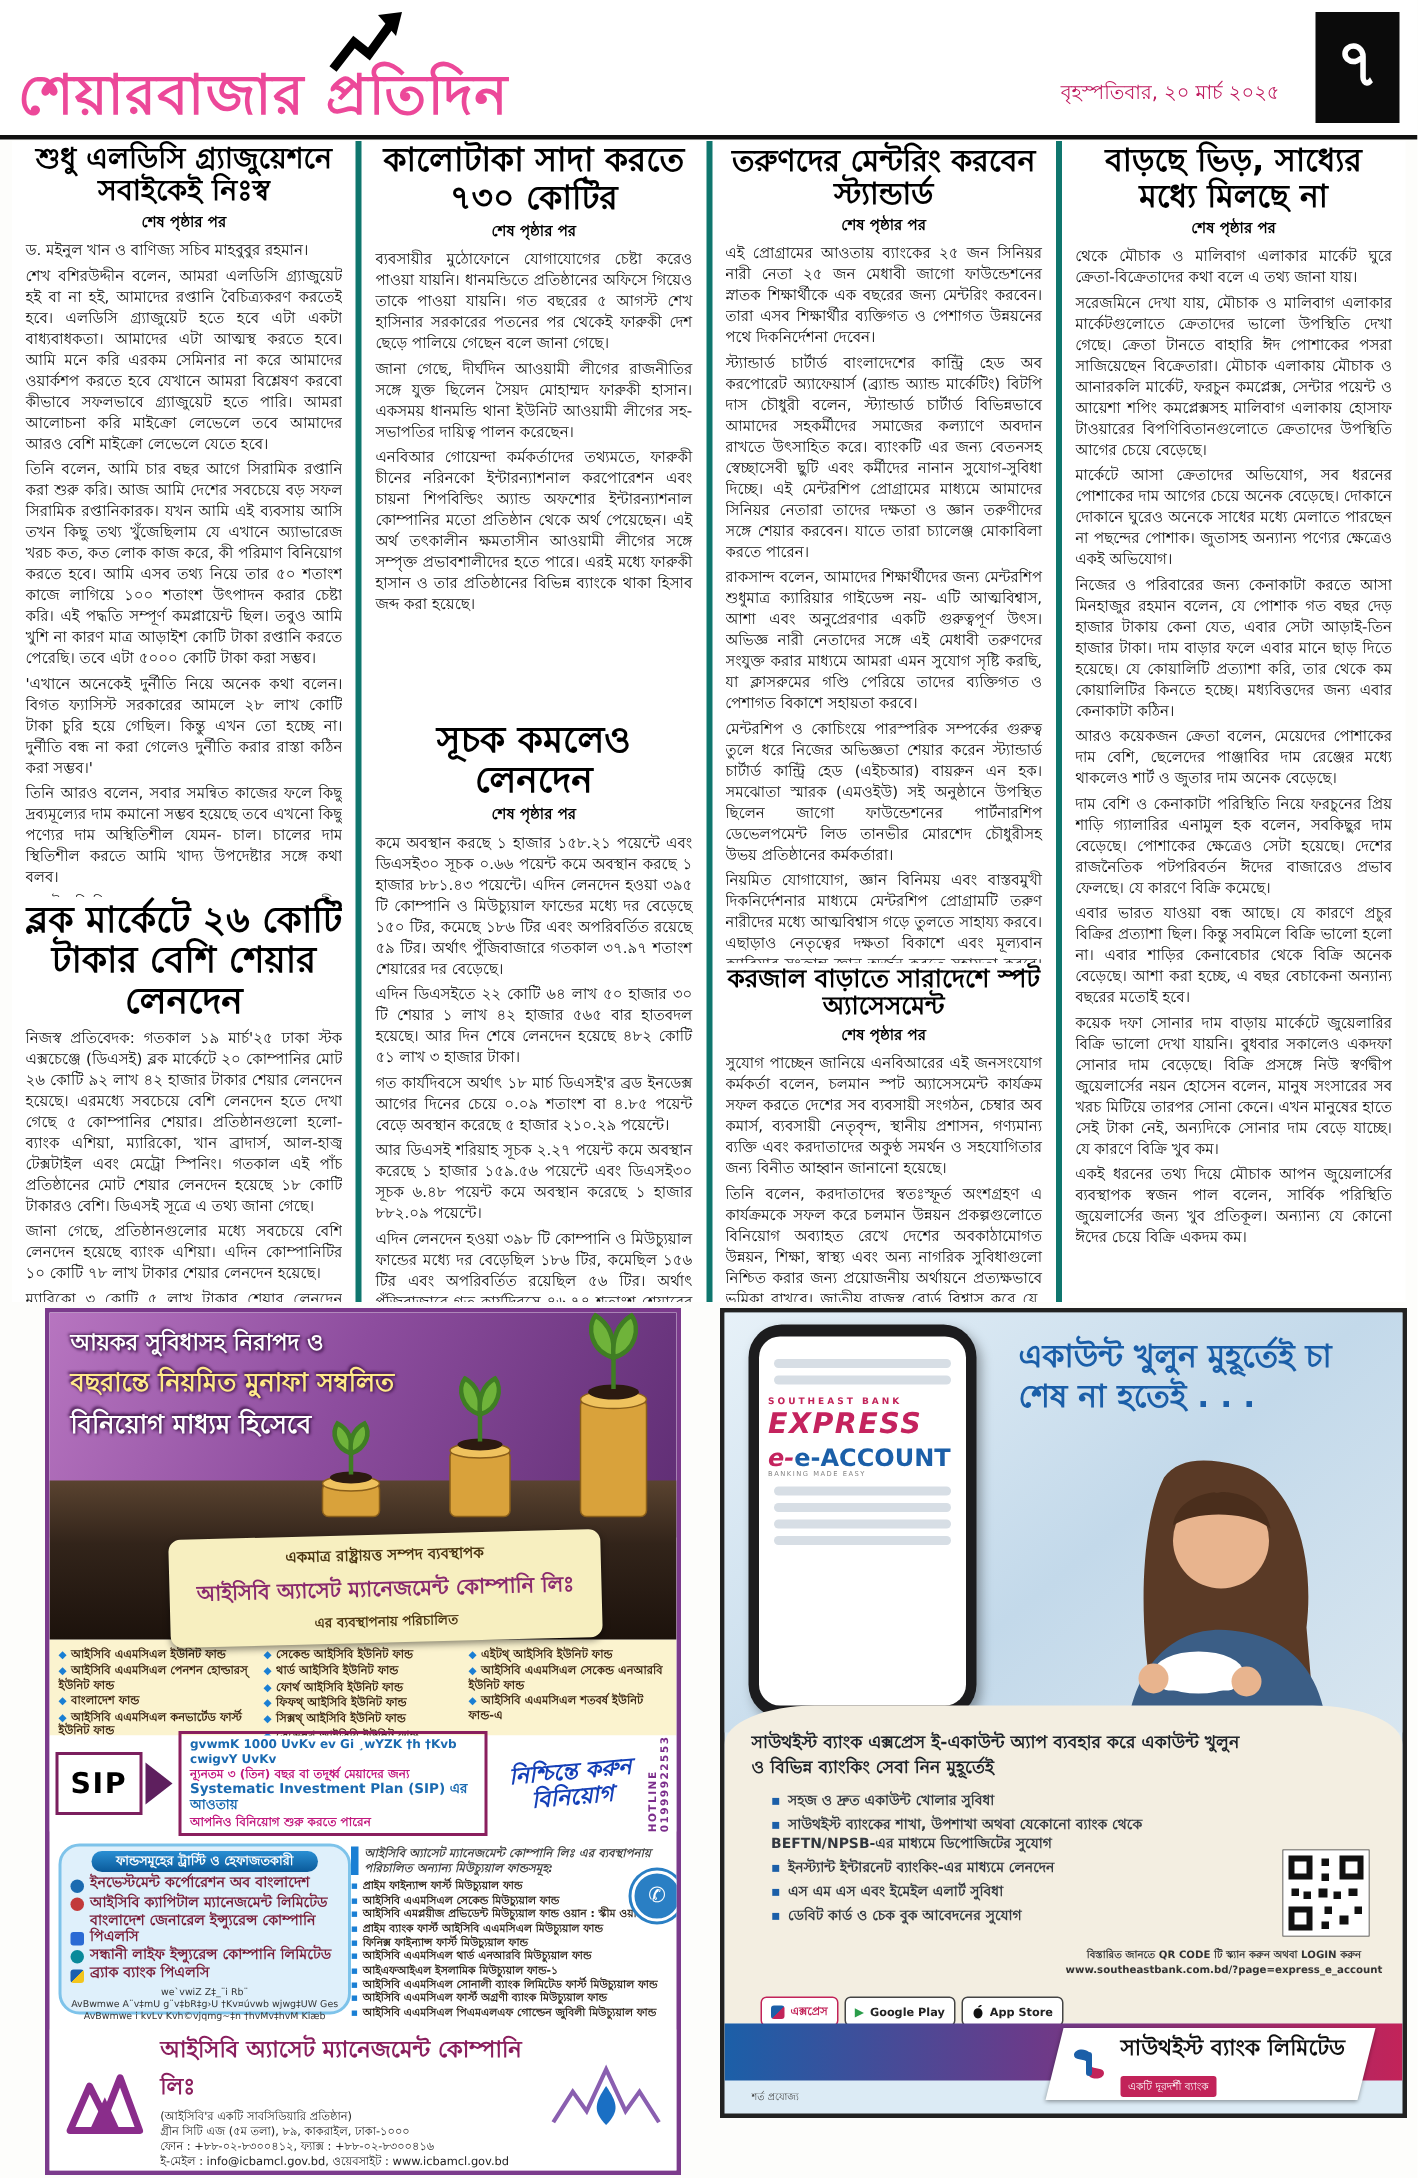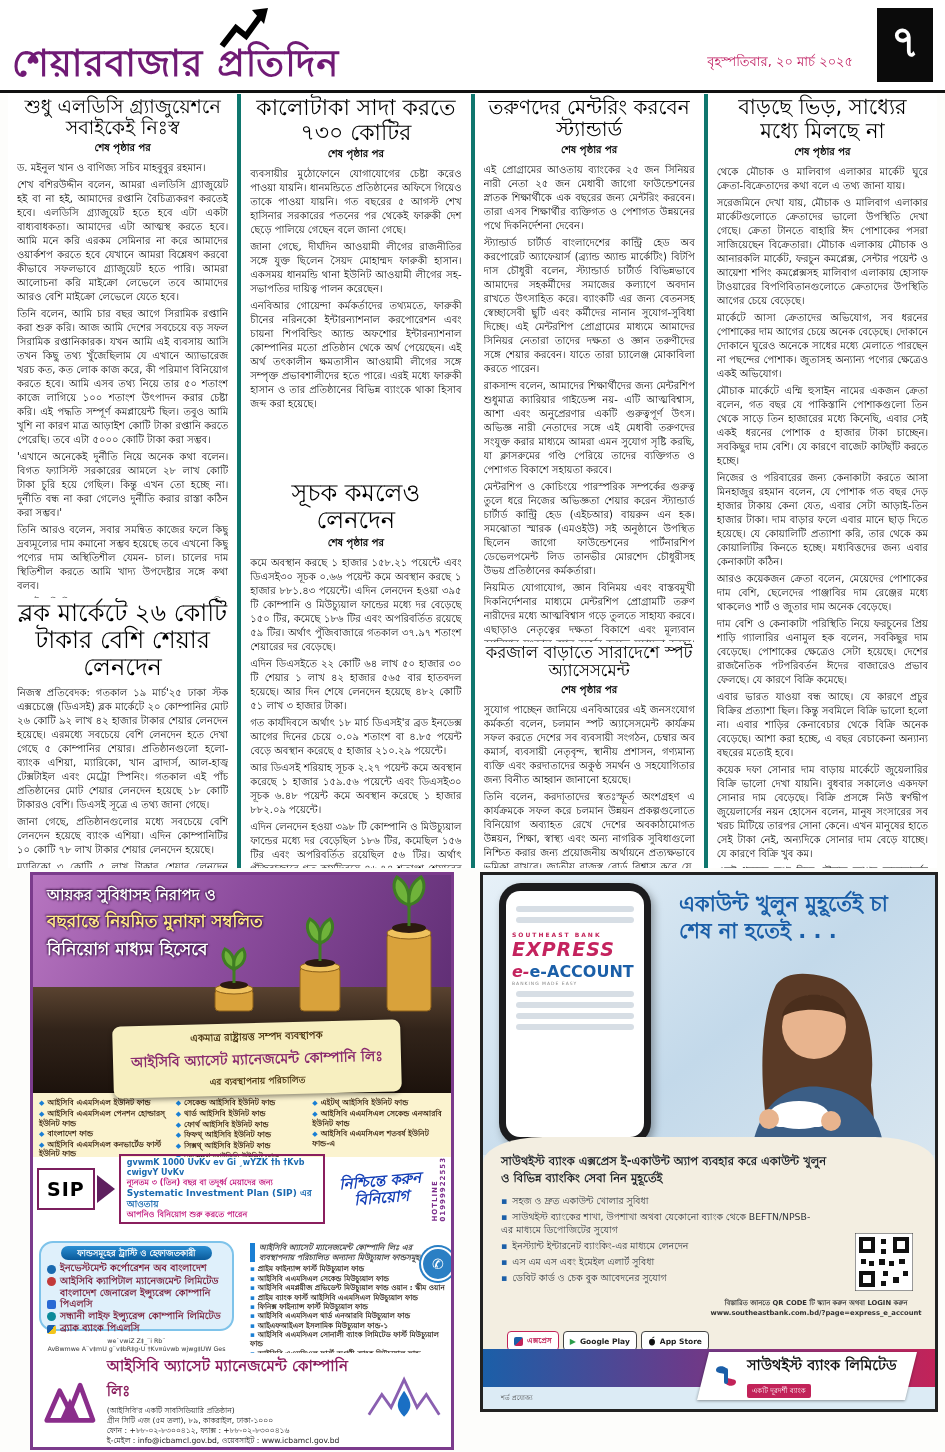--- a/index.html
+++ b/index.html
@@ -1,30 +1,30 @@
 <!DOCTYPE html>
 <html lang="bn"><head>
 <meta charset="utf-8">
 <style>
   html,body{margin:0;padding:0}
   body{width:945px;height:1452px;position:relative;background:#fdfdfb;color:#111;
        font-family:"DejaVu Sans","Liberation Sans",sans-serif;overflow:hidden}
   
   .hdr{position:absolute;top:0;left:0;width:945px;height:90px;border-bottom:3px solid #111;background:#fff}
-  .masthead{position:absolute;left:12px;top:34px;font-size:37px;font-weight:bold;letter-spacing:1px;color:#701a75;white-space:nowrap}
+  .masthead{position:absolute;left:12px;top:34px;font-size:37px;font-weight:bold;letter-spacing:1px;color:#ec4899;white-space:nowrap}
   .mast-arrow{position:absolute;left:218px;top:6px}
   .hdr-date{position:absolute;right:92px;top:52px;font-size:13px;color:#be185d}
   .pagebox{position:absolute;right:12px;top:8px;width:56px;height:74px;background:#0b0b0b;color:#fff;
            display:flex;align-items:center;justify-content:center;font-size:44px;font-weight:bold}
   
   .cols{position:absolute;top:94px;left:8px;width:929px;height:774px;display:flex;background:#fff}
   .col{flex:1 1 0;padding:0 9px;overflow:hidden;min-width:0}
   .col+.col{border-left:4px solid #0f766e}
   .sec{overflow:hidden}
-  .art-h{font-size:21px;line-height:1.12;text-align:center;margin:2px 0 0;font-weight:normal;color:#000}
+  .art-h{font-size:21px;line-height:1.12;text-align:center;margin:2px 0 0;font-weight:bold;color:#000}
   .art-h.big{font-size:24px}
   .art-h.med{font-size:16.5px}
   .cont{text-align:center;font-size:10px;font-weight:bold;margin:1px 0 4px;color:#000}
   .art-body p{font-size:10px;line-height:1.4;text-align:justify;margin:0 0 3px;color:#101010}
   #sec-ldc{height:504px}
   #sec-black{height:384px}
   #sec-mentor{height:548px}
   
   .ads{position:absolute;top:872px;left:0;width:945px;height:580px}
   
@@ -48,21 +48,21 @@
   .sip-box{border:2px solid #7b1f5e;color:#000;font-weight:bold;font-size:19px;padding:8px 8px;letter-spacing:1px}
   .sip-arrow{width:0;height:0;border-top:14px solid transparent;border-bottom:14px solid transparent;border-left:18px solid #5e1f5e;margin:0 4px 0 2px}
   .sip-text{border:2px solid #8a1f5e;padding:2px 6px;line-height:1.25}
   .sip-l1{font-size:8px;color:#1a6ab0;font-weight:bold}
   .sip-l2{font-size:8px;color:#c2187e;font-weight:bold}
   .sip-l3{font-size:9px;color:#1a6ab0;font-weight:bold}
   .sip-l4{font-size:8px;color:#c2187e;font-weight:bold}
   .sip-hand{width:120px;margin-left:8px;font-size:15px;font-weight:bold;color:#1540b8;font-style:italic;
             transform:rotate(-5deg);line-height:1.1;text-align:center}
   .sip-hot{writing-mode:vertical-rl;transform:rotate(180deg);font-size:7px;font-weight:bold;color:#7b2d8b;margin-left:2px;letter-spacing:1px}
-  .icb-split{position:absolute;left:0;top:348px;width:100%;height:126px;display:flex;padding:18px 6px;box-sizing:border-box;gap:16px}
+  .icb-split{position:absolute;left:0;top:348px;width:100%;height:126px;display:flex;padding:6px 6px;box-sizing:border-box;gap:0}
   .trust{width:48%;background:#dff0fb;border:2px solid #7ec3ea;border-radius:14px;padding:3px 6px;box-sizing:border-box}
   .trust-h{background:linear-gradient(#2a8fd4,#0a5a9a);color:#fff;border-radius:10px;text-align:center;font-size:8.5px;font-weight:bold;
            padding:2px 4px;line-height:1.2;margin:0 14px 3px}
   .trust-item{display:flex;align-items:flex-end;gap:4px;margin:2px 0}
   .trust-item .t-ic{width:9px;height:9px;border-radius:50%;flex:0 0 9px}
   .trust-item span.t-tx{font-size:9.5px;font-weight:bold;color:#7a1f3a;line-height:1.1}
   .trust-fine{font-size:6.3px;color:#333;text-align:center;line-height:1.3;margin-top:3px}
   .ofunds{flex:1 1 0;min-width:0;padding-top:2px}
   .ofunds-h{font-size:7.8px;font-style:italic;color:#444;font-weight:bold;border-left:5px solid #1a7fd4;padding-left:4px;line-height:1.25;margin-bottom:2px}
   .ofund-item{font-size:7.2px;font-weight:bold;color:#30261c;line-height:1.3}
@@ -81,21 +81,21 @@
   .ph-bar{height:6px;background:#d7dee5;border-radius:3px;margin:5px 4px}
   .ph-sb{font-size:6px;letter-spacing:2px;color:#c22359;font-weight:bold;margin-top:8px}
   .ph-express{font-size:19px;font-weight:bold;font-style:italic;color:#c4235e;letter-spacing:1px}
   .ph-eacct{font-size:16px;font-weight:bold;color:#1b5fa8;margin-top:2px}
   .ph-eacct b{color:#c4235e;font-style:italic}
   .ph-tag{font-size:4.5px;letter-spacing:1px;color:#888}
   .seb-woman{position:absolute;right:4px;bottom:0}
   .seb-body{position:absolute;left:0;top:262px;width:100%;height:212px;background:#f3eee1;border-radius:60px 60px 0 0 / 26px 26px 0 0;padding:16px 18px 0;box-sizing:border-box}
   .seb-sub{font-size:11.5px;font-weight:bold;color:#20242a;line-height:1.45;width:330px;margin-bottom:8px}
   .seb-bul{width:318px}
-  .seb-bul-item{font-size:9.3px;font-weight:normal;color:#33383f;line-height:1.4;margin:3px 0}
+  .seb-bul-item{font-size:9.3px;font-weight:bold;color:#33383f;line-height:1.4;margin:3px 13px}
   .seb-bul-item::before{content:"▪";color:#1b5fa8;margin-right:5px}
   .seb-qr{position:absolute;right:22px;top:96px}
   .seb-note{position:absolute;right:6px;top:162px;width:226px;font-size:6.8px;font-weight:bold;color:#333;text-align:center;line-height:1.4}
   .badges{position:absolute;left:24px;top:194px;display:flex;gap:4px;align-items:center}
   .badge{height:18px;border:1px solid #444;border-radius:4px;background:#fff;display:flex;align-items:center;padding:0 6px;gap:4px;font-size:7.5px;font-weight:bold;color:#222}
   .badge.sb-badge{border-color:#c22359;color:#c22359}
   .badge .gp{color:#2a9d4a;font-size:8px}
   .seb-bar{position:absolute;left:0;top:474px;width:100%;height:38px;background:linear-gradient(90deg,#1b5fa8 0%,#6a3b8a 45%,#c22359 100%)}
   .seb-bar-panel{position:absolute;right:24px;top:3px;background:#fff;padding:2px 14px 2px 10px;transform:skewX(-14deg);display:flex;align-items:center;gap:8px;box-shadow:0 1px 3px rgba(0,0,0,.4)}
   .seb-bar-panel>*{transform:skewX(14deg)}
@@ -187,21 +187,20 @@
   </div>
 
   <div class="col">
     <div class="sec" style="height:774px">
       <h1 class="art-h" style="font-size:21px">বাড়ছে ভিড়, সাধ্যের মধ্যে মিলছে না</h1>
       <div class="cont">শেষ পৃষ্ঠার পর</div>
       <div class="art-body">
           <p>থেকে মৌচাক ও মালিবাগ এলাকার মার্কেট ঘুরে ক্রেতা-বিক্রেতাদের কথা বলে এ তথ্য জানা যায়।</p>
           <p>সরেজমিনে দেখা যায়, মৌচাক ও মালিবাগ এলাকার মার্কেটগুলোতে ক্রেতাদের ভালো উপস্থিতি দেখা গেছে। ক্রেতা টানতে বাহারি ঈদ পোশাকের পসরা সাজিয়েছেন বিক্রেতারা। মৌচাক এলাকায় মৌচাক ও আনারকলি মার্কেট, ফরচুন কমপ্লেক্স, সেন্টার পয়েন্ট ও আয়েশা শপিং কমপ্লেক্সসহ মালিবাগ এলাকায় হোসাফ টাওয়ারের বিপণিবিতানগুলোতে ক্রেতাদের উপস্থিতি আগের চেয়ে বেড়েছে।</p>
           <p>মার্কেটে আসা ক্রেতাদের অভিযোগ, সব ধরনের পোশাকের দাম আগের চেয়ে অনেক বেড়েছে। দোকানে দোকানে ঘুরেও অনেকে সাধের মধ্যে মেলাতে পারছেন না পছন্দের পোশাক। জুতাসহ অন্যান্য পণ্যের ক্ষেত্রেও একই অভিযোগ।</p>
-          <p>মৌচাক মার্কেটে এম্মি হুসাইন নামের একজন ক্রেতা বলেন, গত বছর যে পাকিস্তানি পোশাকগুলো তিন থেকে সাড়ে তিন হাজারের মধ্যে কিনেছি, এবার সেই একই ধরনের পোশাক ৫ হাজার টাকা চাচ্ছেন। সবকিছুর দাম বেশি। যে কারণে বাজেট কাটছাঁট করতে হচ্ছে।</p>
           <p>নিজের ও পরিবারের জন্য কেনাকাটা করতে আসা মিনহাজুর রহমান বলেন, যে পোশাক গত বছর দেড় হাজার টাকায় কেনা যেত, এবার সেটা আড়াই-তিন হাজার টাকা। দাম বাড়ার ফলে এবার মানে ছাড় দিতে হয়েছে। যে কোয়ালিটি প্রত্যাশা করি, তার থেকে কম কোয়ালিটির কিনতে হচ্ছে। মধ্যবিত্তদের জন্য এবার কেনাকাটা কঠিন।</p>
           <p>আরও কয়েকজন ক্রেতা বলেন, মেয়েদের পোশাকের দাম বেশি, ছেলেদের পাঞ্জাবির দাম রেঞ্জের মধ্যে থাকলেও শার্ট ও জুতার দাম অনেক বেড়েছে।</p>
           <p>দাম বেশি ও কেনাকাটা পরিস্থিতি নিয়ে ফরচুনের প্রিয় শাড়ি গ্যালারির এনামুল হক বলেন, সবকিছুর দাম বেড়েছে। পোশাকের ক্ষেত্রেও সেটা হয়েছে। দেশের রাজনৈতিক পটপরিবর্তন ঈদের বাজারেও প্রভাব ফেলছে। যে কারণে বিক্রি কমেছে।</p>
           <p>এবার ভারত যাওয়া বন্ধ আছে। যে কারণে প্রচুর বিক্রির প্রত্যাশা ছিল। কিন্তু সবমিলে বিক্রি ভালো হলো না। এবার শাড়ির কেনাবেচার থেকে বিক্রি অনেক বেড়েছে। আশা করা হচ্ছে, এ বছর বেচাকেনা অন্যান্য বছরের মতোই হবে।</p>
           <p>কয়েক দফা সোনার দাম বাড়ায় মার্কেটে জুয়েলারির বিক্রি ভালো দেখা যায়নি। বুধবার সকালেও একদফা সোনার দাম বেড়েছে। বিক্রি প্রসঙ্গে নিউ স্বর্ণদ্বীপ জুয়েলার্সের নয়ন হোসেন বলেন, মানুষ সংসারের সব খরচ মিটিয়ে তারপর সোনা কেনে। এখন মানুষের হাতে সেই টাকা নেই, অন্যদিকে সোনার দাম বেড়ে যাচ্ছে। যে কারণে বিক্রি খুব কম।</p>
           <p>একই ধরনের তথ্য দিয়ে মৌচাক আপন জুয়েলার্সের ব্যবস্থাপক স্বজন পাল বলেন, সার্বিক পরিস্থিতি জুয়েলার্সের জন্য খুব প্রতিকূল। অন্যান্য যে কোনো ঈদের চেয়ে বিক্রি একদম কম।</p>
         </div>
     </div>
   </div>
 

